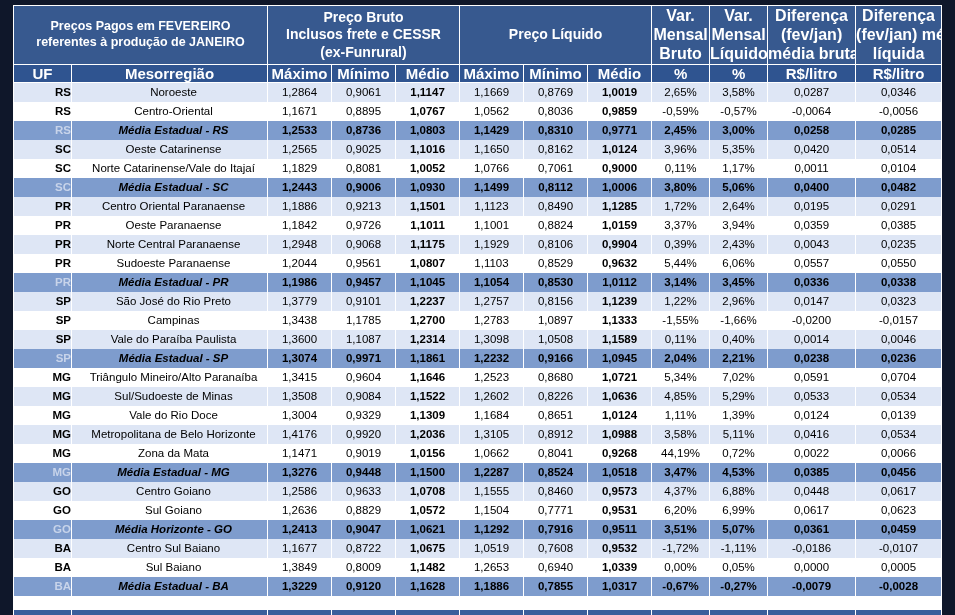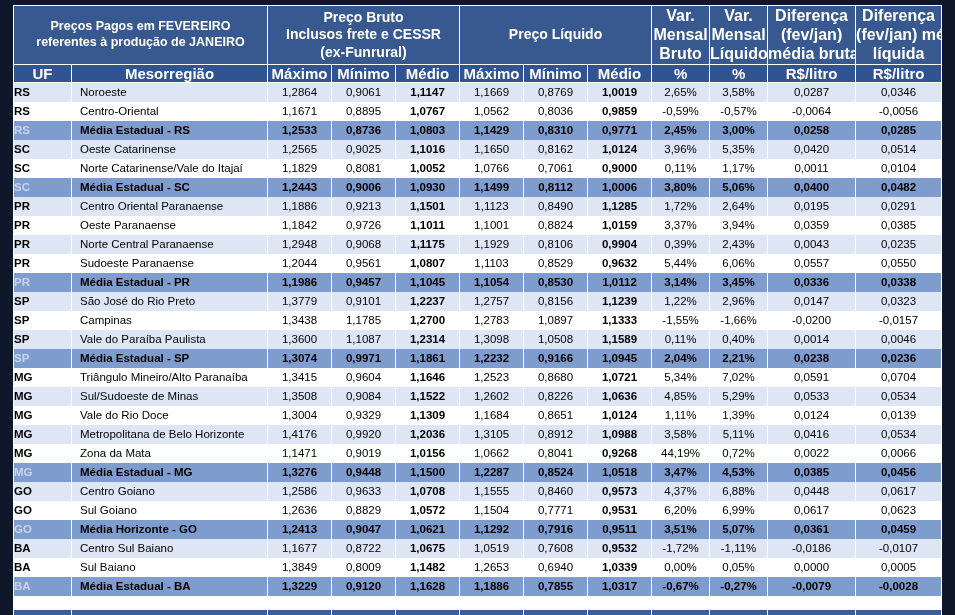--- a/index.html
+++ b/index.html
@@ -84,42 +84,43 @@
 
   tr.r.state td {
     background: #7E9CCD;
     font-weight: bold;
   }
   tr.r.state td.c-uf {
     color: #C8D4EA;
   }
   tr.r.state td.c-region {
     color: #000000;
+    font-style: italic;
   }
 
   tr.r.spacer td {
     background: #FFFFFF;
     height: 14px;
   }
 
   tr.r.national td {
     background: #3A5E9B;
     color: #ffffff;
     font-weight: bold;
     height: 22px;
   }
   tr.r.national td.c-uf { color: #C3D0E8; }
 
   .c-uf {
-    text-align: left;
+    text-align: right;
     font-weight: bold;
     width: 58px;
   }
   .c-region {
-    text-align: left;
+    text-align: center;
     padding-left: 8px !important;
     width: 196px;
   }
   .c-num {
     text-align: center;
     width: 64px;
   }
   .c-num.wide {
     width: 96px;
   }

